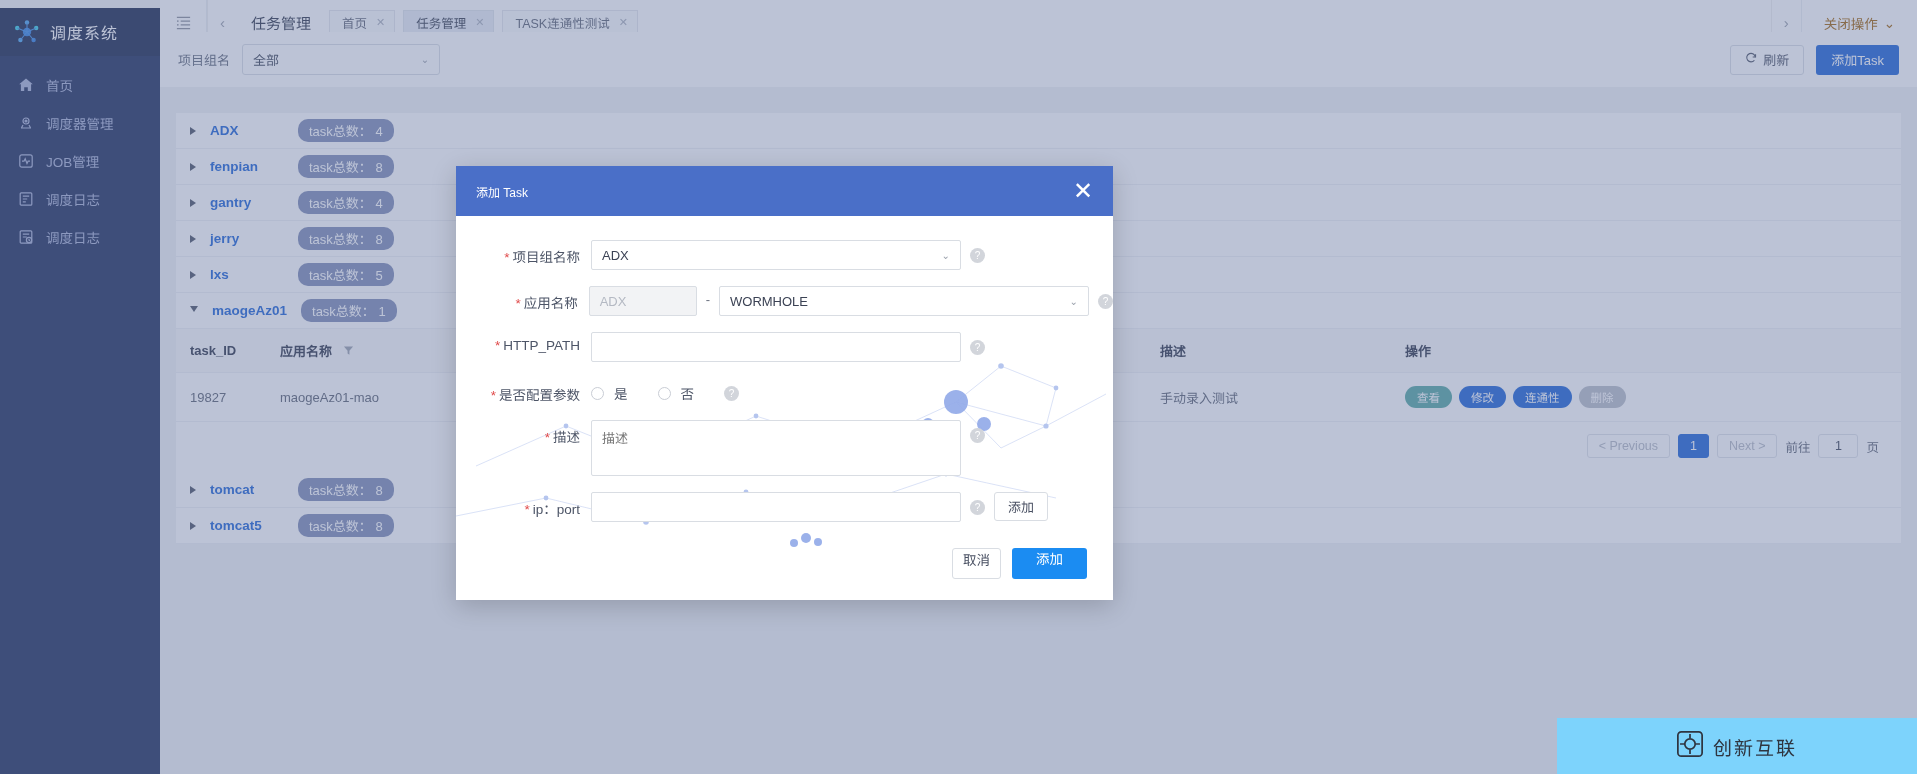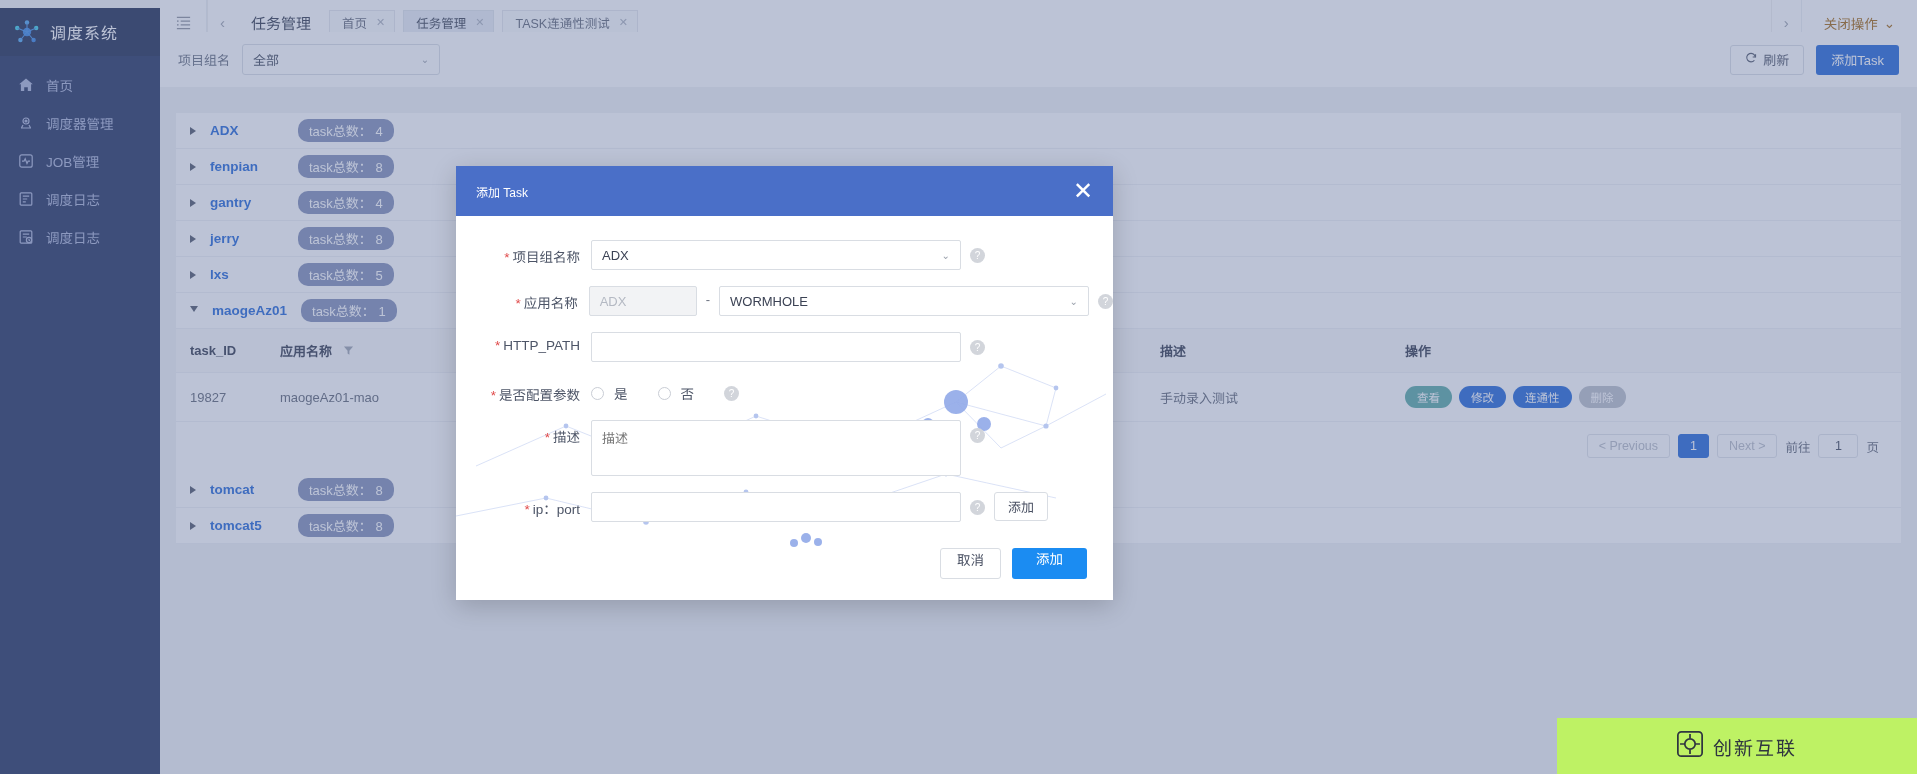--- a/index.html
+++ b/index.html
@@ -145,21 +145,21 @@
   .overlay {
     position: absolute; left: 0; top: 0; width: 1917px; height: 774px;
     background: rgba(106,122,163,0.45); z-index: 40;
   }
   .net-graphic {
     position: absolute; left: 480px; top: 370px; width: 640px; height: 230px;
     z-index: 45; pointer-events: none; opacity: .95;
   }
   .brand-wm {
     position: absolute; right: 0; bottom: 0; width: 360px; height: 56px;
-    background: #bef264; display: flex; align-items: center; justify-content: center;
+    background: #7dd3fc; display: flex; align-items: center; justify-content: center;
     gap: 10px; z-index: 60;
   }
   .brand-wm .bt { font-size: 19px; color: #2f3540; letter-spacing: 2px; }
 
   
   .modal {
     position: absolute; left: 456px; top: 166px; width: 657px; height: 434px;
     background: #ffffff; z-index: 50; box-shadow: 0 6px 24px rgba(0,0,0,.18);
     display: flex; flex-direction: column; overflow: hidden;
   }
@@ -213,21 +213,21 @@
   .btn-sm-add {
     height: 29px; border: 1px solid #d9dde3; border-radius: 3px; background: #fff;
     font-size: 13px; color: #4a5163; padding: 0 13px; cursor: pointer;
     display: flex; align-items: center;
   }
   .modal-footer {
     display: flex; justify-content: flex-end; gap: 11px; padding: 10px 26px 0 0;
   }
   .btn-cancel {
     height: 31px; border: 1px solid #d9dde3; border-radius: 3px; background: #fff;
-    font-size: 13.5px; color: #4a5163; padding: 0 16px; cursor: pointer;
+    font-size: 13.5px; color: #4a5163; padding: 0 10px; cursor: pointer;
   }
   .btn-ok {
     height: 31px; border: none; border-radius: 3px; background: #1b8cf2;
     font-size: 13.5px; color: #fff; padding: 0 24px; cursor: pointer;
   }
 </style>
 </head>
 <body>
 
 <div id="app">

